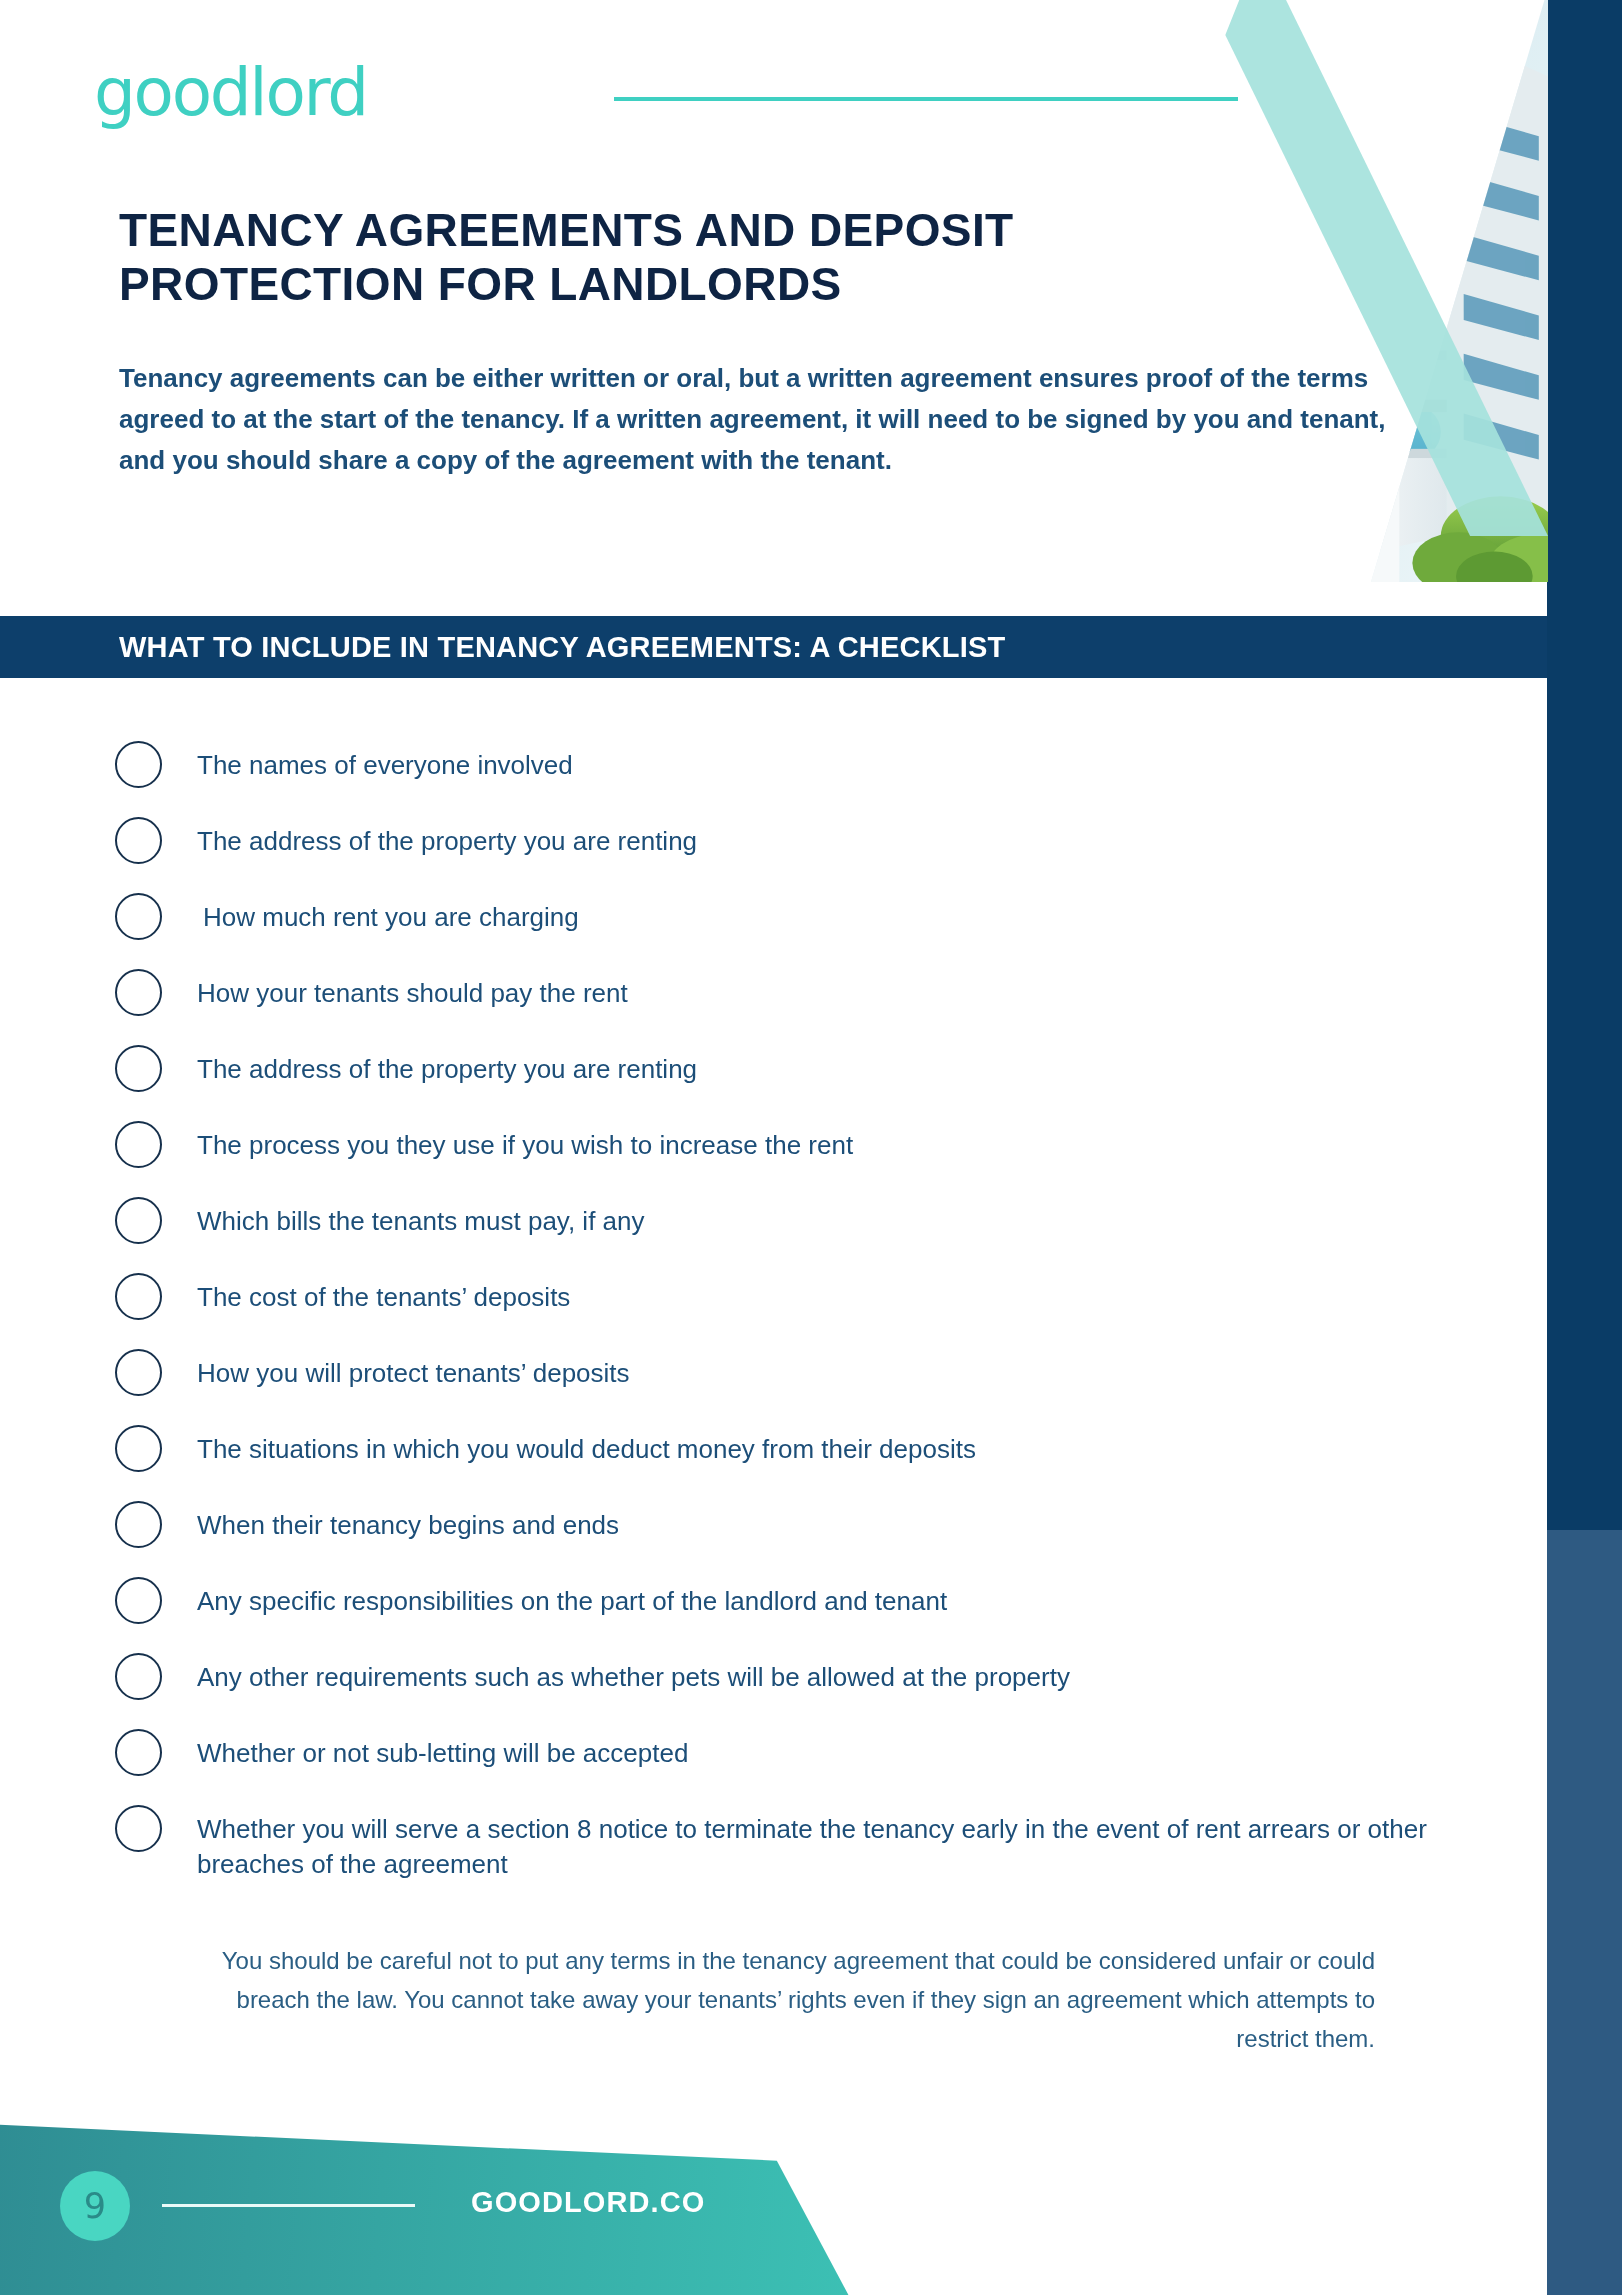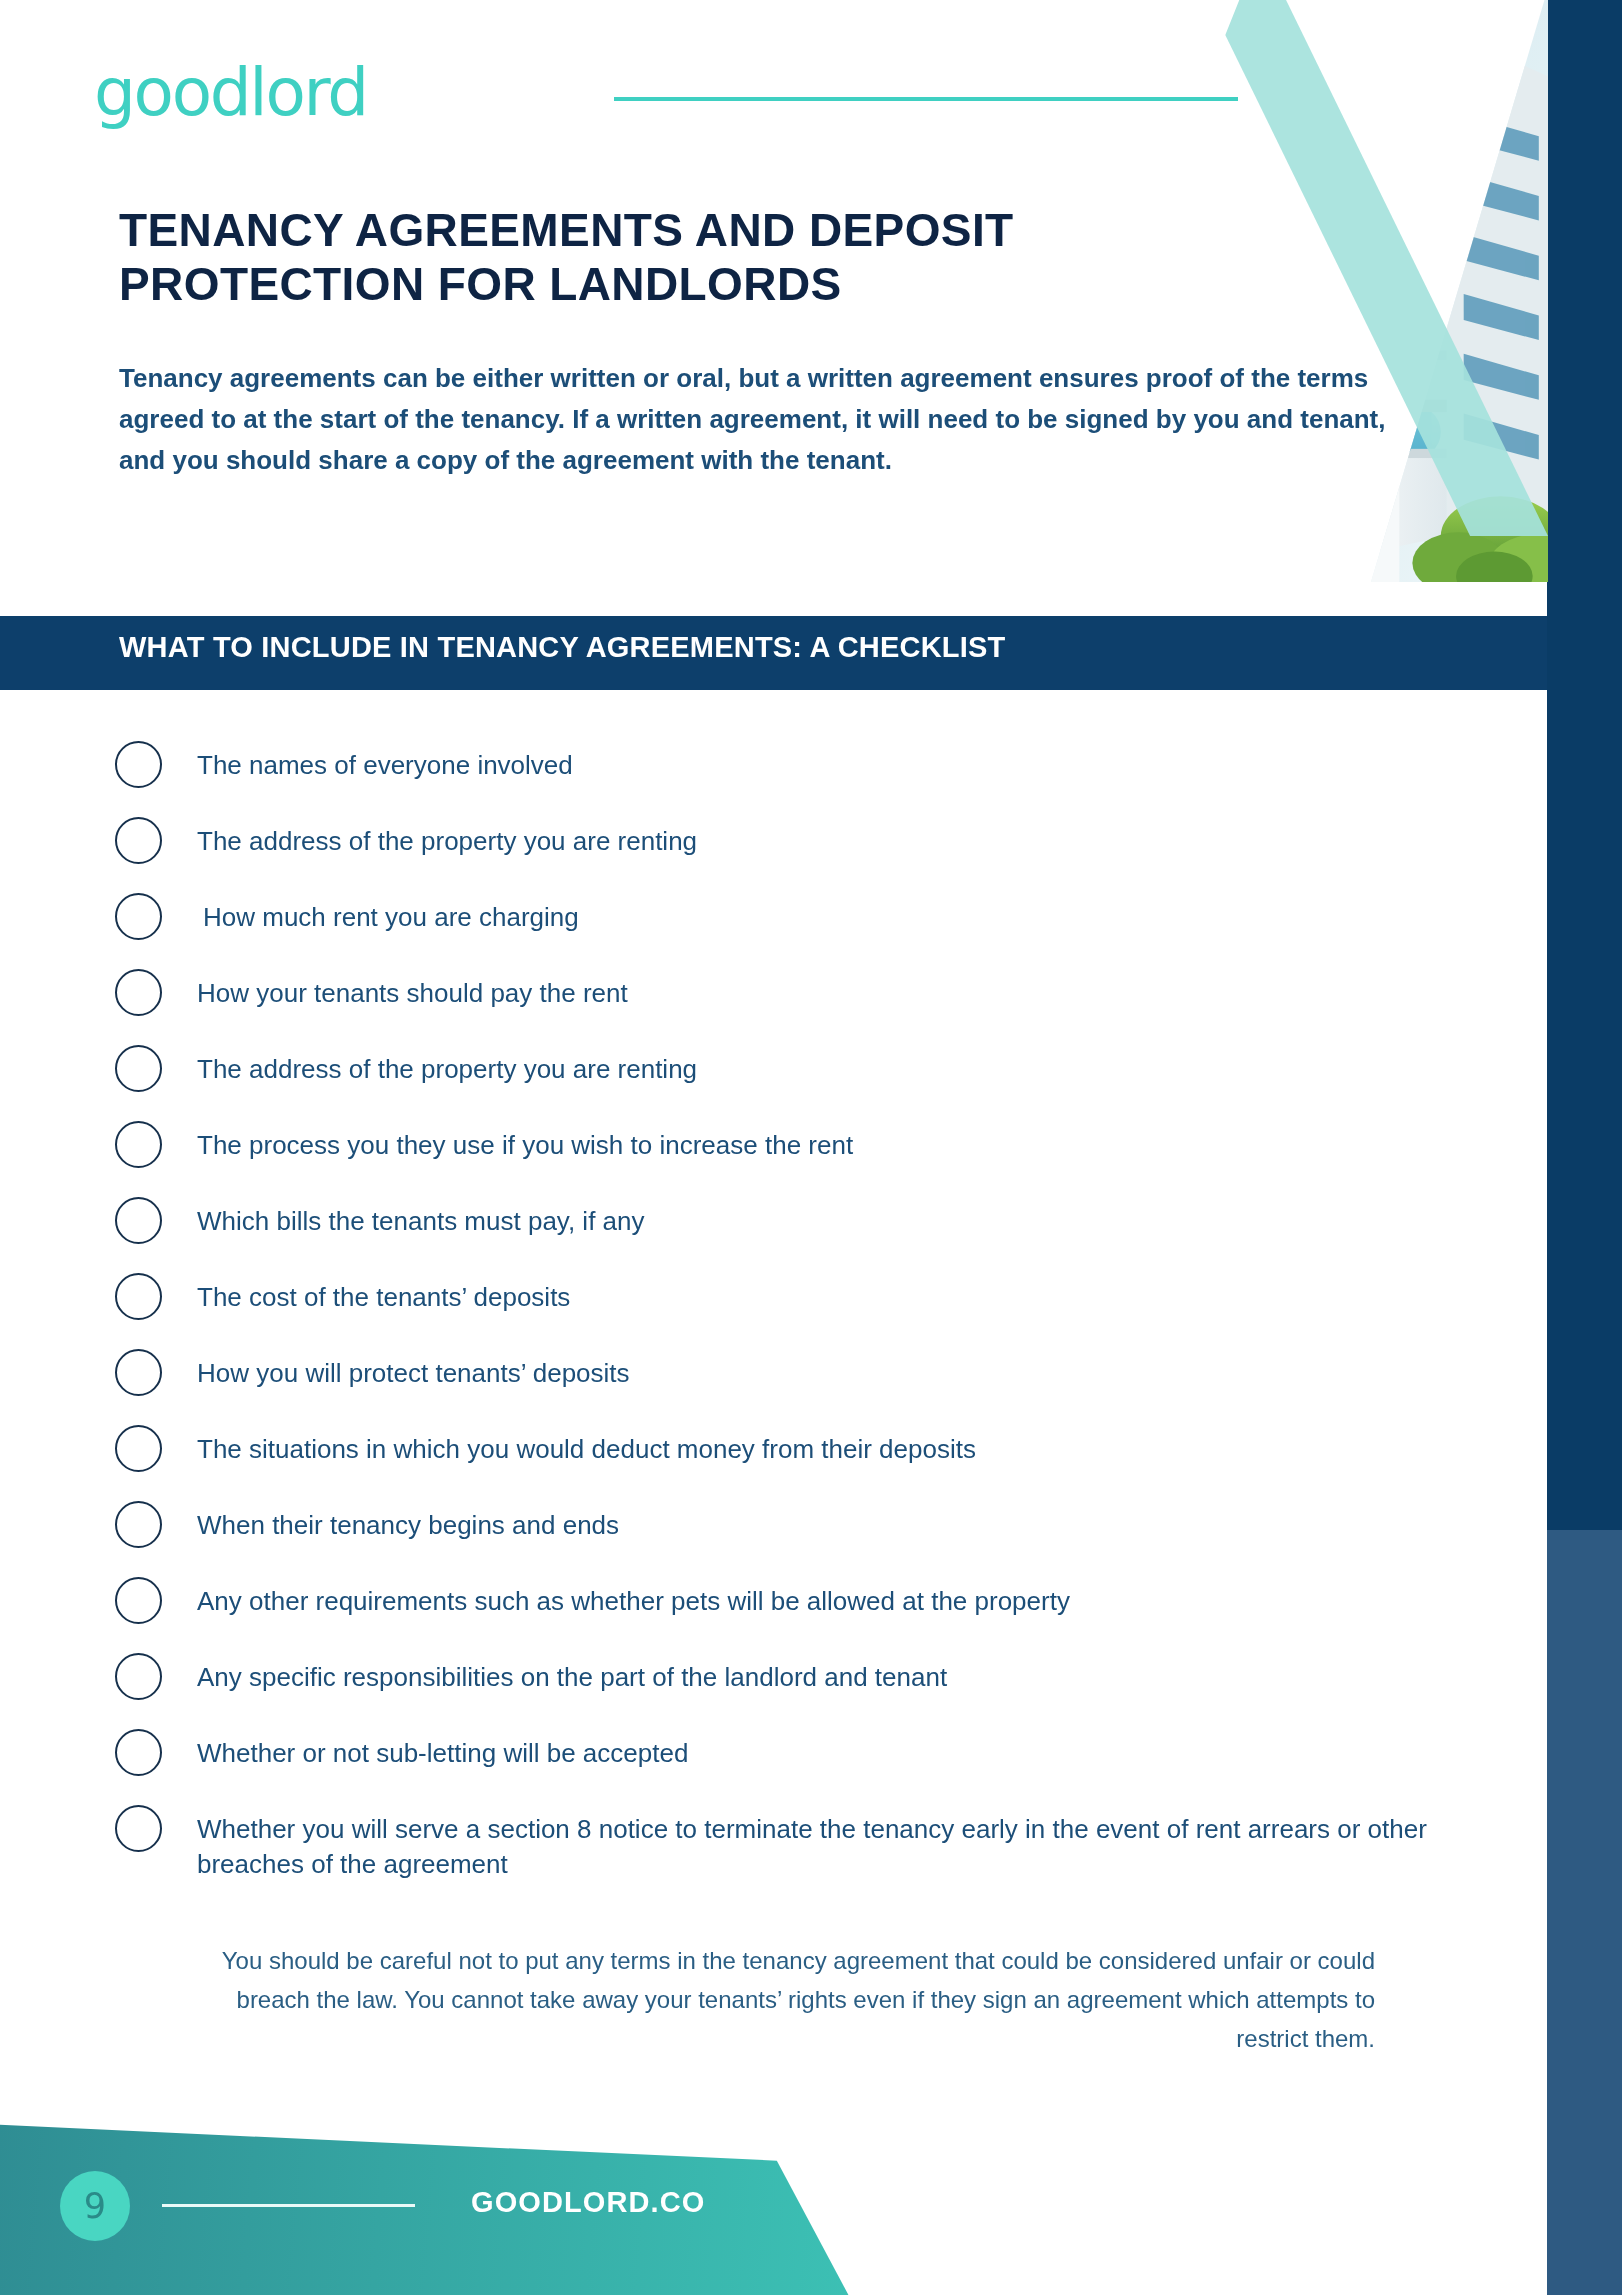--- a/index.html
+++ b/index.html
@@ -70,21 +70,21 @@
 
   
   #intro-paragraph {
     position:absolute; left:119px; top:358px; width:1289px;
     font-size:26px; font-weight:700; line-height:1.58;
     color:#1c4e78;
   }
 
   
   #section-band {
-    position:absolute; left:0; top:616px; width:1547px; height:74px;
+    position:absolute; left:0; top:616px; width:1547px; height:62px;
     background:#0d3f6b;
   }
   #section-band-title {
     position:absolute; left:119px; top:15.3px;
     font-size:29px; font-weight:700; letter-spacing:0.2px;
     color:#ffffff; text-transform:uppercase;
   }
 
   
   #checklist {
@@ -281,25 +281,25 @@
   <div class="check-row">
     <div class="check-circle"></div>
     <div class="check-label">The situations in which you would deduct money from their deposits</div>
   </div>
   <div class="check-row">
     <div class="check-circle"></div>
     <div class="check-label">When their tenancy begins and ends</div>
   </div>
   <div class="check-row">
     <div class="check-circle"></div>
+    <div class="check-label">Any specific responsibilities on the part of the landlord and tenant</div>
+  </div>
+  <div class="check-row">
+    <div class="check-circle"></div>
     <div class="check-label">Any other requirements such as whether pets will be allowed at the property</div>
-  </div>
-  <div class="check-row">
-    <div class="check-circle"></div>
-    <div class="check-label">Any specific responsibilities on the part of the landlord and tenant</div>
   </div>
   <div class="check-row">
     <div class="check-circle"></div>
     <div class="check-label">Whether or not sub-letting will be accepted</div>
   </div>
   <div class="check-row">
     <div class="check-circle"></div>
     <div class="check-label">Whether you will serve a section 8 notice to terminate the tenancy early in the event of rent arrears or other breaches of the agreement</div>
   </div>
 </div>

